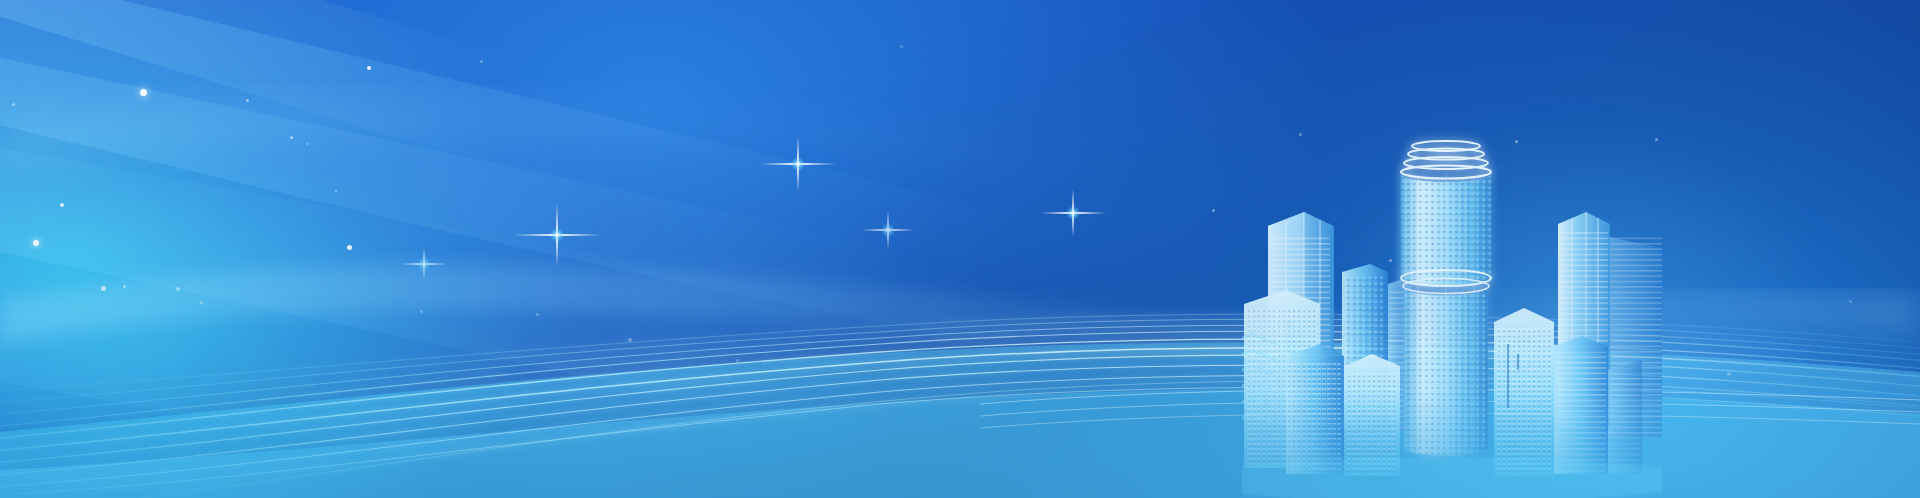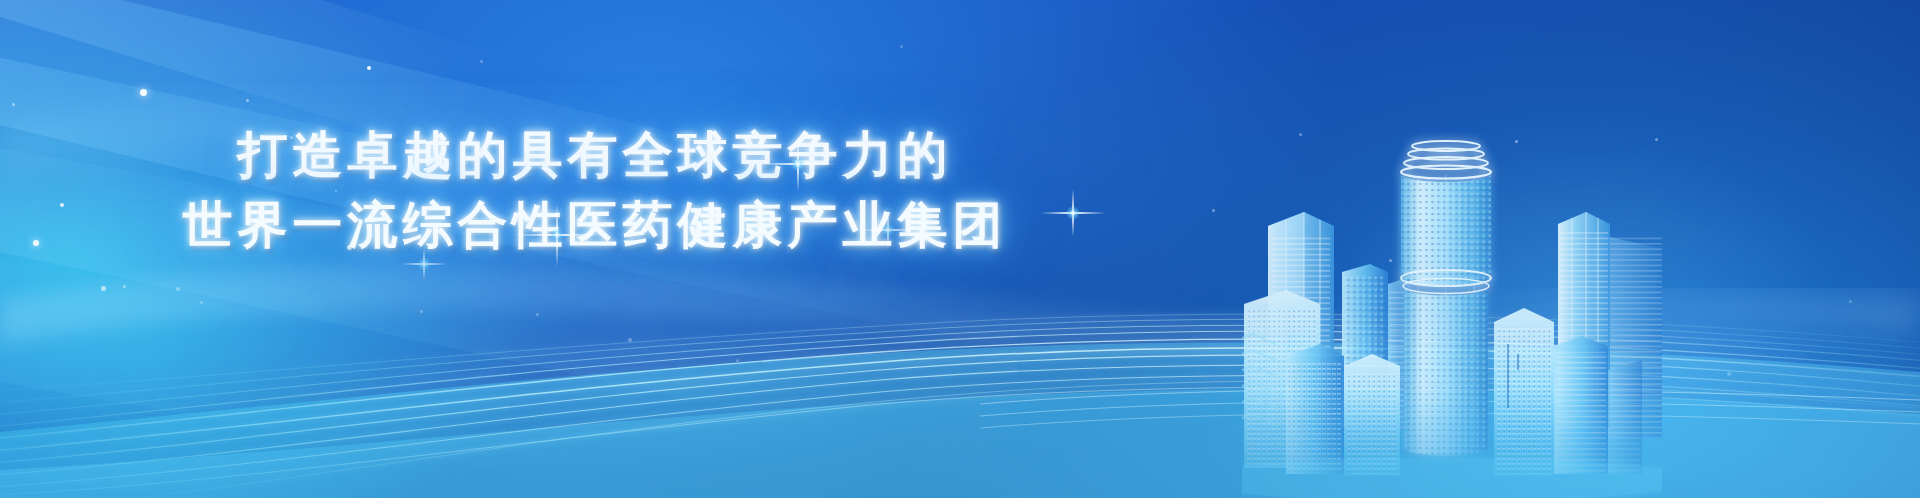--- a/index.html
+++ b/index.html
@@ -376,24 +376,20 @@
     <div class="dot" style="left:1299px;top:133px;width:3px;height:3px;opacity:.35;"></div>
     <div class="dot" style="left:1389px;top:259px;width:3px;height:3px;opacity:.4;"></div>
     <div class="dot" style="left:1515px;top:140px;width:3px;height:3px;opacity:.45;"></div>
     <div class="dot" style="left:1655px;top:138px;width:3px;height:3px;opacity:.4;"></div>
     <div class="dot" style="left:1727px;top:372px;width:4px;height:4px;opacity:.25;"></div>
     <div class="dot" style="left:1849px;top:300px;width:3px;height:3px;opacity:.25;"></div>
     <div class="dot" style="left:480px;top:60px;width:3px;height:3px;opacity:.3;"></div>
     <div class="dot" style="left:900px;top:45px;width:3px;height:3px;opacity:.25;"></div>
   </div>
 
-  <div class="headline">
-    <span class="hl-line l1">打造卓越的具有全球竞争力的</span>
-    <span class="hl-line l2">世界一流综合性医药健康产业集团</span>
-  </div>
 
   <div class="spark" style="left:512px;top:190px;width:90px;height:90px;">
     <i class="h" style="width:88px;"></i>
       <i class="v" style="height:64px;"></i>
       <i class="c"></i>
   </div>
   <div class="spark" style="left:758px;top:124px;width:80px;height:80px;">
     <i class="h" style="width:76px;"></i>
       <i class="v" style="height:56px;"></i>
       <i class="c"></i>

